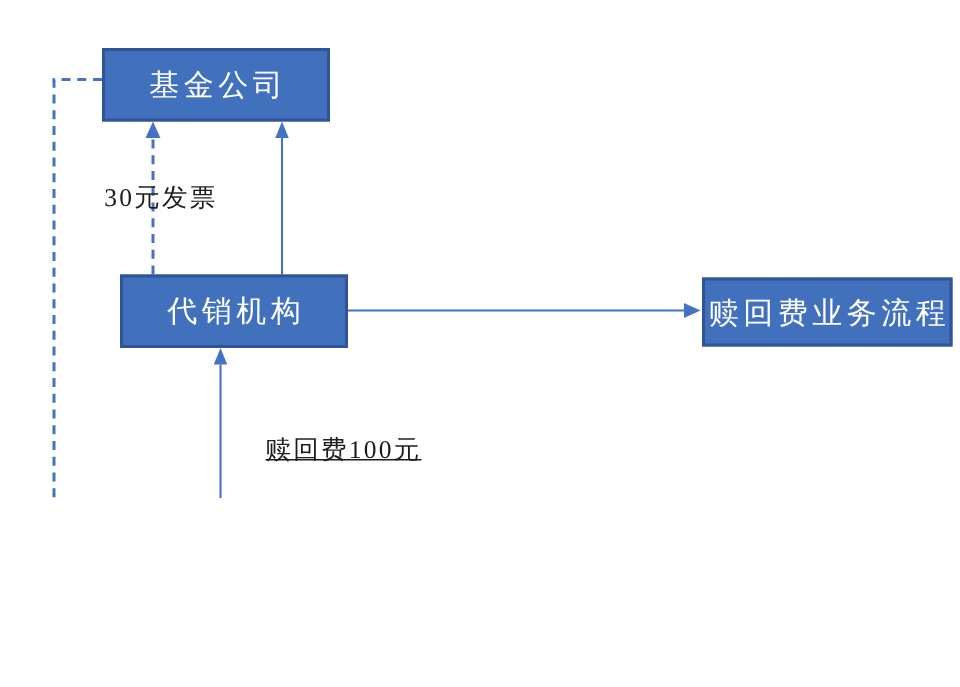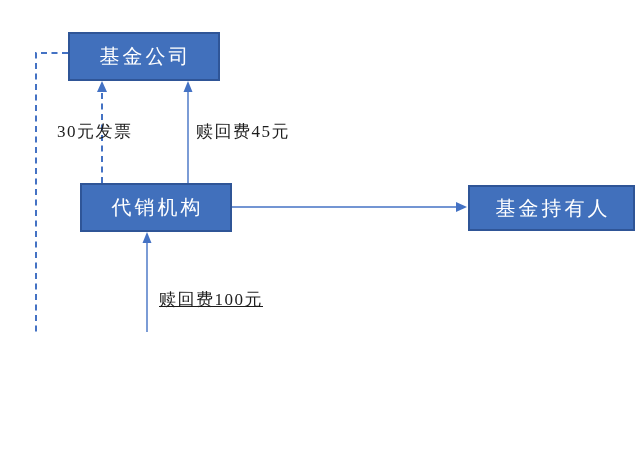--- a/index.html
+++ b/index.html
@@ -42,21 +42,21 @@
     font-size: 20px;
     letter-spacing: 3px;
     text-indent: 3px;
     white-space: nowrap;
   }
   .edge-label {
     position: absolute;
     color: var(--label-text, #1c1c1c);
     font-size: 17px;
     letter-spacing: 1.5px;
-    text-align: left;
+    text-align: right;
     white-space: nowrap;
   }
   .caption {
     position: absolute;
     left: 0;
     right: 0;
     top: 427px;
     text-align: center;
     color: var(--label-text, #1c1c1c);
     font-size: 18px;
@@ -85,23 +85,22 @@
 
     <path class="edge solid" d="M 216 207 H 456"></path>
     <polygon class="arrowhead" points="467,207 456,202 456,212"></polygon>
   </svg>
 
   <div class="node" style="left:68px; top:32px; width:152px; height:49px;">基金公司</div>
 
   <div class="node" style="left:64px; top:183px; width:152px; height:49px;margin-left:16px;">代销机构</div>
 
 
-  <div class="node" style="left:468px; top:185px; width:167px; height:46px;">基金持有人</div>
+  <div class="node" style="left:468px; top:185px; width:167px; height:46px;">赎回费业务流程</div>
 
   <div class="edge-label" style="left:57px; top:120px; width:88px;">30元发票</div>
 
-  <div class="edge-label" style="left:196px; top:120px; width:106px;">赎回费45元</div>
 
 
   <div class="edge-label" style="left:159px; top:288px; width:122px;text-decoration:underline;">赎回费100元</div>
 
 
 </div>
 
 </body></html>

